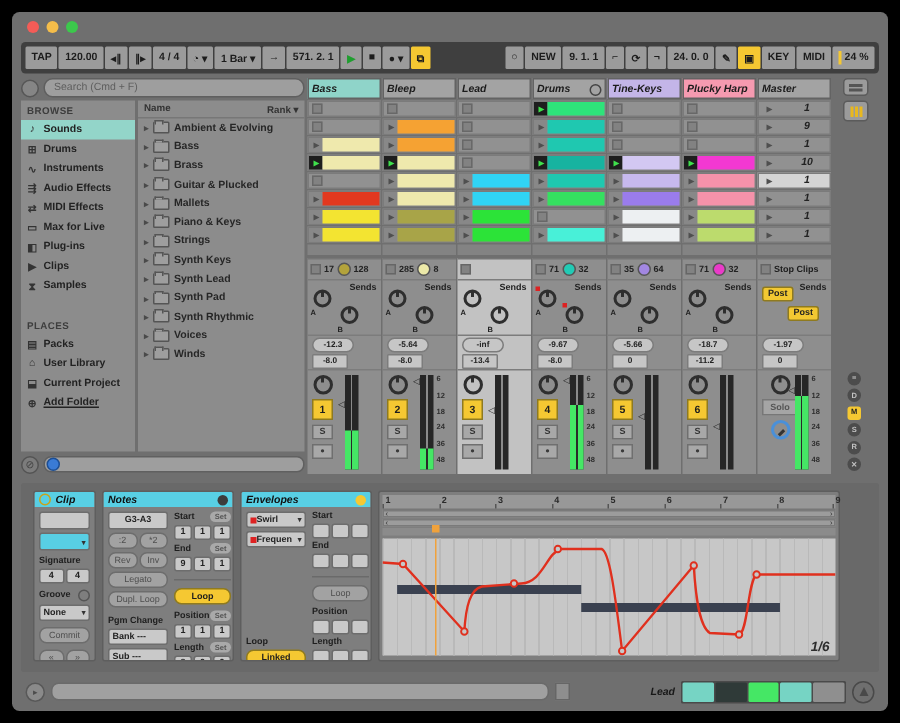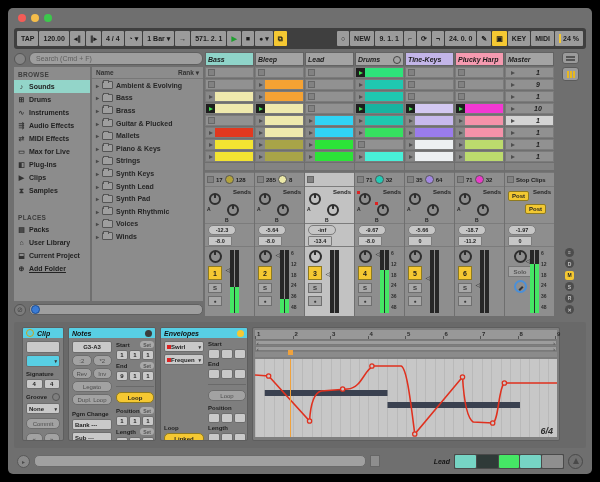--- a/index.html
+++ b/index.html
@@ -1150,21 +1150,21 @@
                 <circle cx="120" cy="7" r="2.2" fill="#c8c8c8" stroke="#e0301e" stroke-width="1.3"></circle>
                 <circle cx="164" cy="75" r="2.2" fill="#c8c8c8" stroke="#e0301e" stroke-width="1.3"></circle>
                 <circle cx="213" cy="18" r="2.2" fill="#c8c8c8" stroke="#e0301e" stroke-width="1.3"></circle>
                 <circle cx="244" cy="64" r="2.2" fill="#c8c8c8" stroke="#e0301e" stroke-width="1.3"></circle>
                 <circle cx="256" cy="24" r="2.2" fill="#c8c8c8" stroke="#e0301e" stroke-width="1.3"></circle>
               </g>
           </svg>
           <div class="phead" style="left: 35px;">
               <div class="pmark"></div>
             </div>
-          <div class="pglabel">6/4</div>
+          <div class="pglabel">1/6</div>
         </div>
       </div>
     </div>
 
     <div class="sbar">
       <div class="sbcirc">▸</div>
       <div class="sbfield"></div>
       <div class="sbsq"></div>
       <div class="devlabel">Lead</div>
       <div class="devview">

